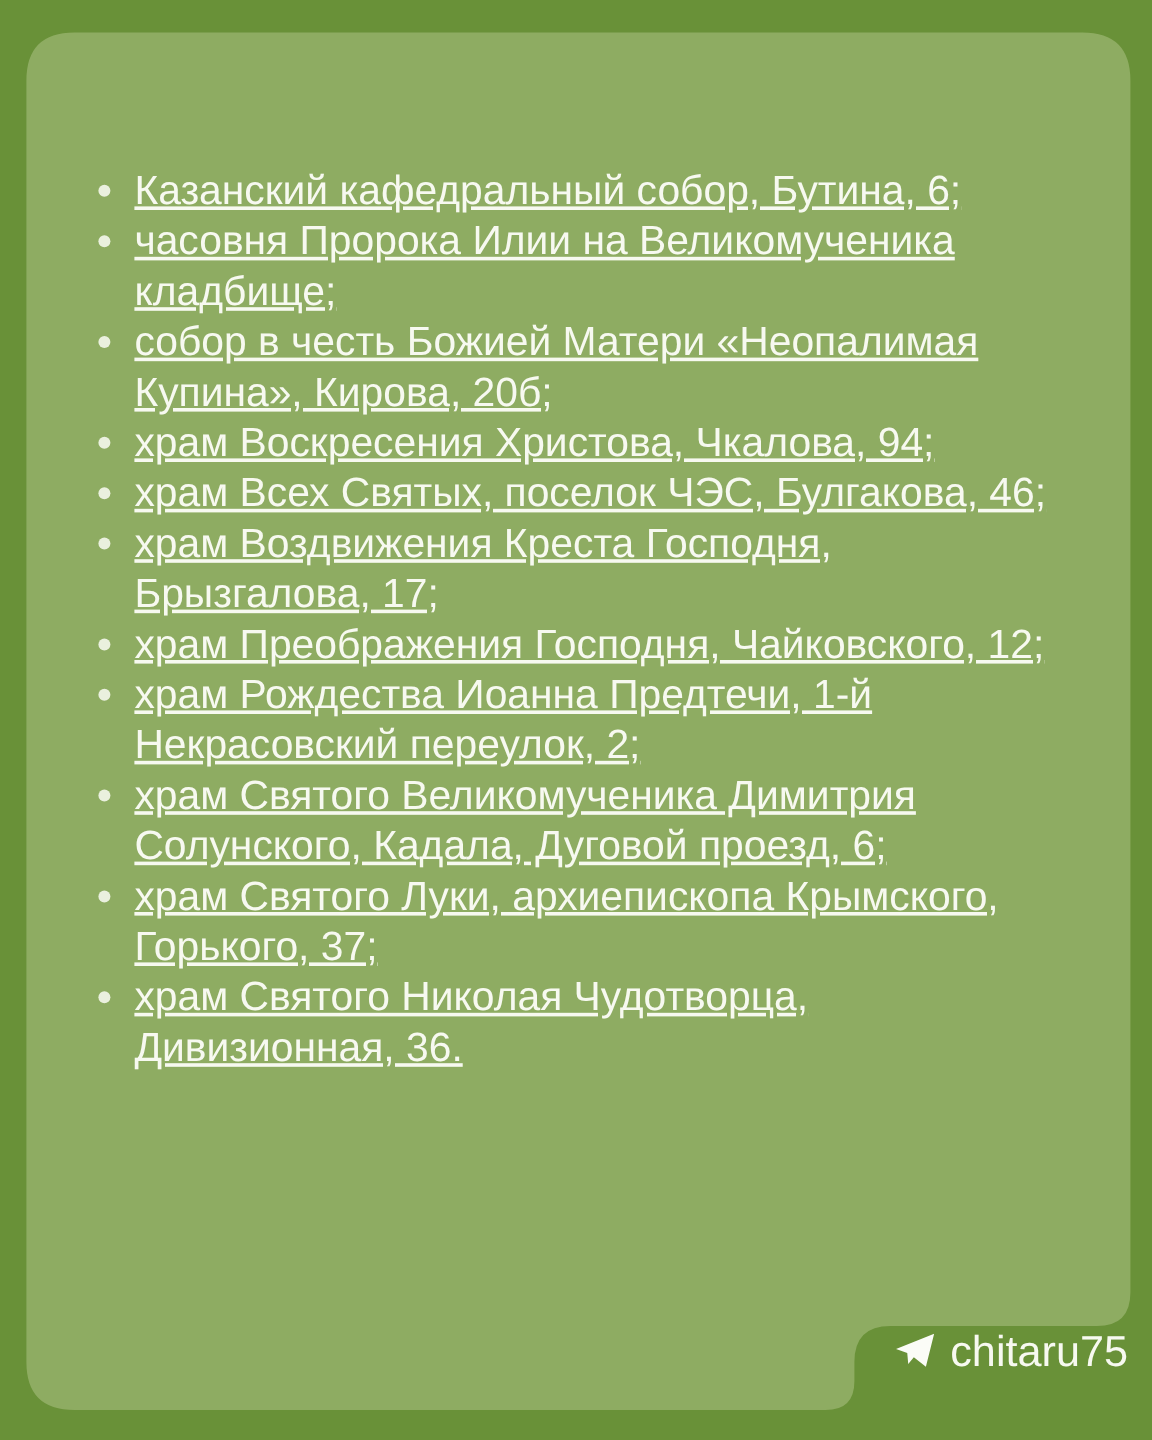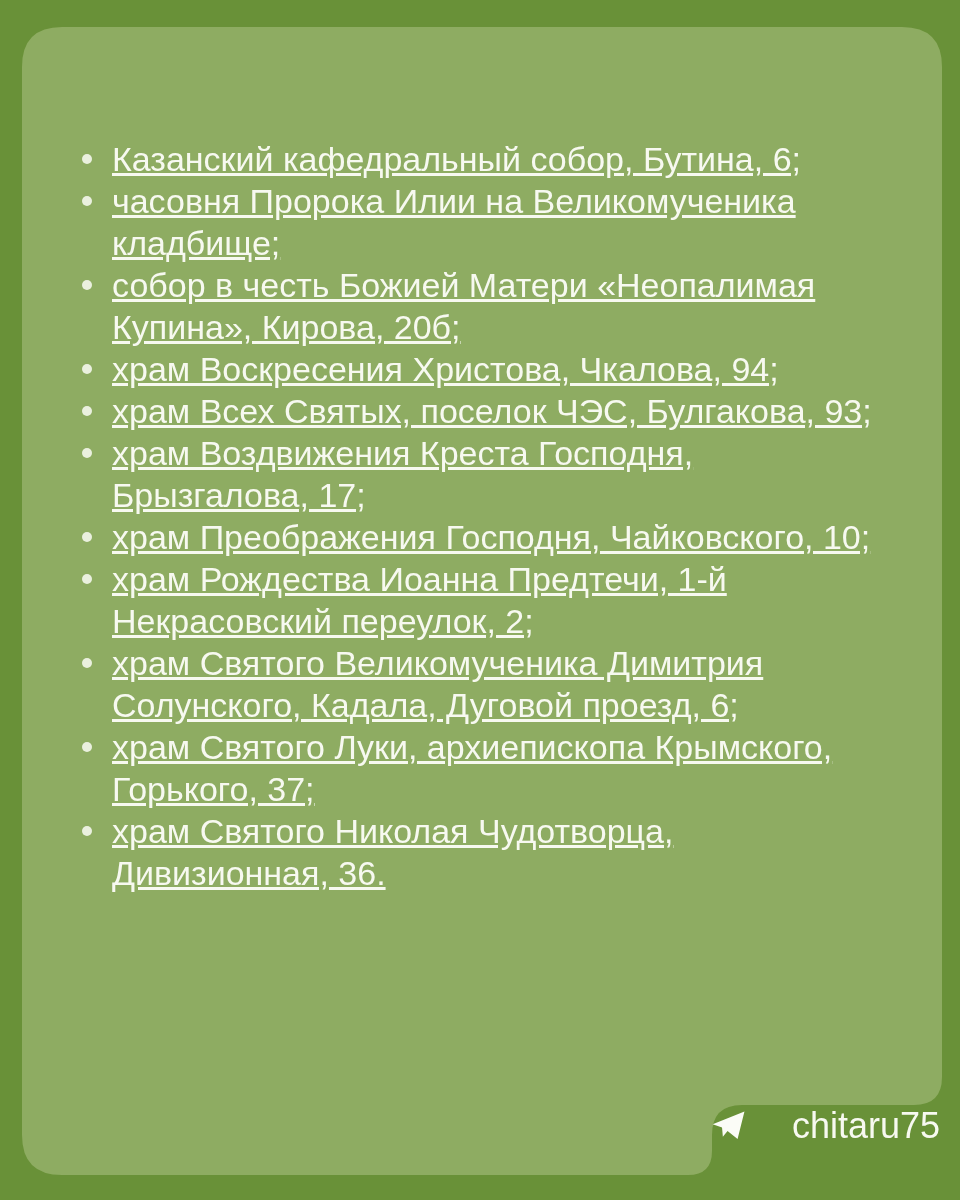--- a/index.html
+++ b/index.html
@@ -71,21 +71,21 @@
   }
 
   .watermark-tab {
     position: absolute;
     left: 712px;
     top: 1105px;
     width: 248px;
     height: 67px;
     display: flex;
     align-items: center;
-    justify-content: space-between;
+    justify-content: flex-end;
     padding: 0 20px 26px 0;
     gap: 13px;
     color: var(--text);
   }
   .watermark-tab svg {
     display: block;
     width: 33px;
     height: 29px;
     flex: 0 0 auto;
   }
@@ -130,29 +130,29 @@
     <li>
       <span class="dot"></span>
       <span class="txt">собор в честь Божией Матери «Неопалимая Купина», Кирова, 20б;</span>
     </li>
     <li>
       <span class="dot"></span>
       <span class="txt">храм Воскресения Христова, Чкалова, 94;</span>
     </li>
     <li>
       <span class="dot"></span>
-      <span class="txt">храм Всех Святых, поселок ЧЭС, Булгакова, 93;</span>
+      <span class="txt">храм Всех Святых, поселок ЧЭС, Булгакова, 46;</span>
     </li>
     <li>
       <span class="dot"></span>
       <span class="txt">храм Воздвижения Креста Господня, Брызгалова, 17;</span>
     </li>
     <li>
       <span class="dot"></span>
-      <span class="txt">храм Преображения Господня, Чайковского, 10;</span>
+      <span class="txt">храм Преображения Господня, Чайковского, 12;</span>
     </li>
     <li>
       <span class="dot"></span>
       <span class="txt">храм Рождества Иоанна Предтечи, 1-й Некрасовский переулок, 2;</span>
     </li>
     <li>
       <span class="dot"></span>
       <span class="txt">храм Святого Великомученика Димитрия Солунского, Кадала, Дуговой проезд, 6;</span>
     </li>
     <li>

